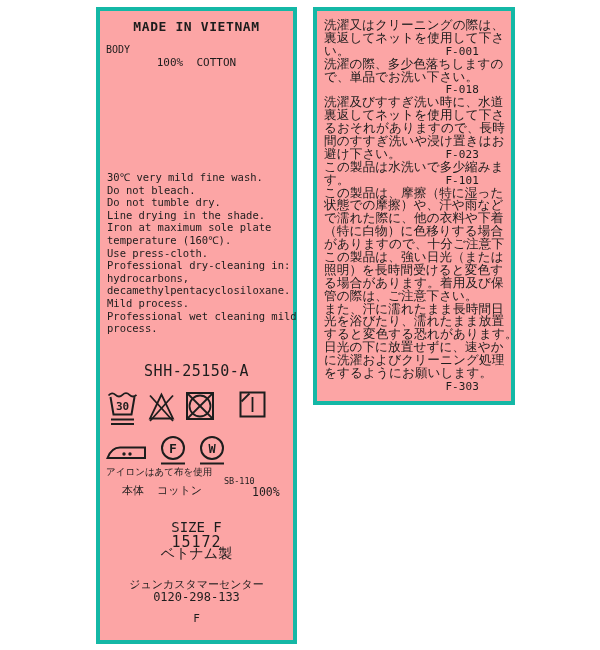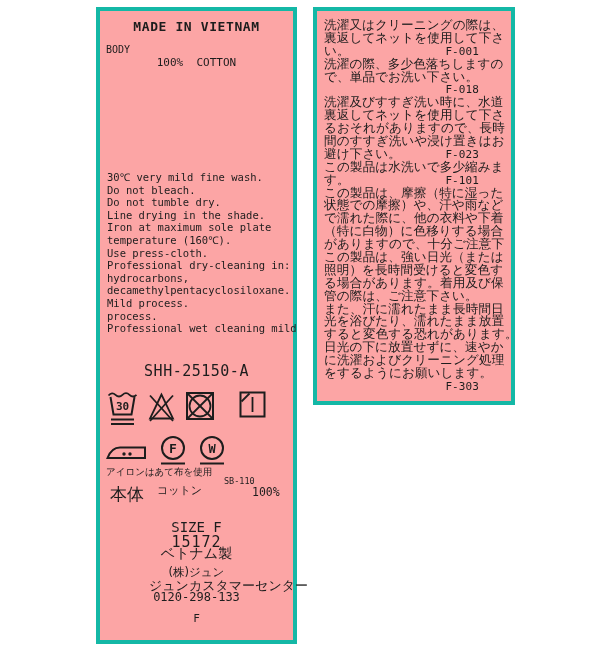--- a/index.html
+++ b/index.html
@@ -26,30 +26,30 @@
   .sym-row1{left:7px;top:377px;gap:10px;}
   .sym-row2{left:5px;top:424px;gap:13px;}
   .sym{flex:0 0 auto;}
   .sym svg{display:block;}
   .shade-gap{margin-left:14px;}
   .stroke{fill:none;stroke:#1d1d1d;stroke-width:2;stroke-linecap:butt;}
   .thin{stroke-width:1.8;}
   .symtxt{fill:#1d1d1d;font-family:"DejaVu Sans Mono","Liberation Mono",monospace;font-weight:600;}
 
   .iron-note{left:6px;top:455px;font-size:9.5px;text-align:center;}
-  .comp-part{left:10px;top:472px;font-size:17px;}
+  .comp-part{left:22px;top:472px;font-size:11px;}
   .comp-material{left:57px;top:472px;font-size:11px;}
   .comp-code{left:124px;top:465px;font-size:8.5px;}
   .comp-percent{left:136px;top:474px;font-size:11.5px;margin-left:16px;}
 
   .size-line{top:508px;font-size:14px;}
   .item-number{top:522px;font-size:15px;letter-spacing:1px;}
   .country{top:534px;font-size:14px;}
   .company{top:554px;font-size:11.5px;}
-  .customer{top:566px;font-size:13px;padding-left:32px;}
+  .customer{top:566px;font-size:11px;}
   .phone{top:579px;font-size:12px;}
   .size-letter{top:601px;font-size:11px;}
 
   .jp-line{position:relative;height:12.9px;font-size:12.6px;line-height:12.9px;white-space:nowrap;letter-spacing:0.1px;}
   .jp-line .fcode{
     position:absolute;right:26px;top:1px;font-size:11px;
     font-family:"DejaVu Sans Mono","Liberation Mono",monospace;
   }
 </style>
 </head>
@@ -65,22 +65,22 @@
       <div class="en-line">Do not bleach.</div>
       <div class="en-line">Do not tumble dry.</div>
       <div class="en-line">Line drying in the shade.</div>
       <div class="en-line">Iron at maximum sole plate</div>
       <div class="en-line">temperature (160℃).</div>
       <div class="en-line">Use press-cloth.</div>
       <div class="en-line">Professional dry-cleaning in:</div>
       <div class="en-line">hydrocarbons,</div>
       <div class="en-line">decamethylpentacyclosiloxane.</div>
       <div class="en-line">Mild process.</div>
+      <div class="en-line">Professional wet cleaning mild</div>
       <div class="en-line">process.</div>
-      <div class="en-line">Professional wet cleaning mild</div>
     </div>
 
   <div class="abs ctr product-code mono">SHH-25150-A</div>
 
   <div class="abs sym-row sym-row1">
     <span class="sym">
       <svg width="31" height="40" viewBox="0 0 31 40">
         <path class="stroke thin" d="M1.5 7.5 Q5 3.5 8.5 6.8 T15.5 6.8 T22.5 6.8 T29.5 6.8"></path>
         <path class="stroke" d="M3.5 9 L6.5 26.5 L24.5 26.5 L27.5 9"></path>
         <text class="symtxt" x="15.5" y="21.5" text-anchor="middle" font-size="11">30</text>
@@ -139,21 +139,20 @@
   <div class="abs iron-note">アイロンはあて布を使用</div>
 
   <div class="abs comp-part">本体</div>
   <div class="abs comp-material">コットン</div>
   <div class="abs comp-code mono">SB-110</div>
   <div class="abs comp-percent mono">100%</div>
 
   <div class="abs ctr size-line mono">SIZE F</div>
   <div class="abs ctr item-number mono">15172</div>
   <div class="abs ctr country">ベトナム製</div>
-  <div class="abs ctr company">(株)ジュン</div>
   <div class="abs ctr customer">ジュンカスタマーセンター</div>
   <div class="abs ctr phone mono">0120-298-133</div>
   <div class="abs ctr size-letter mono">F</div>
 </div>
 
 <div class="panel panel-right">
   <div>
       <div class="jp-line"><span class="jtxt">洗濯又はクリーニングの際は、</span></div>
       <div class="jp-line"><span class="jtxt">裏返してネットを使用して下さ</span></div>
       <div class="jp-line"><span class="jtxt">い。</span><span class="fcode">F-001</span></div>

